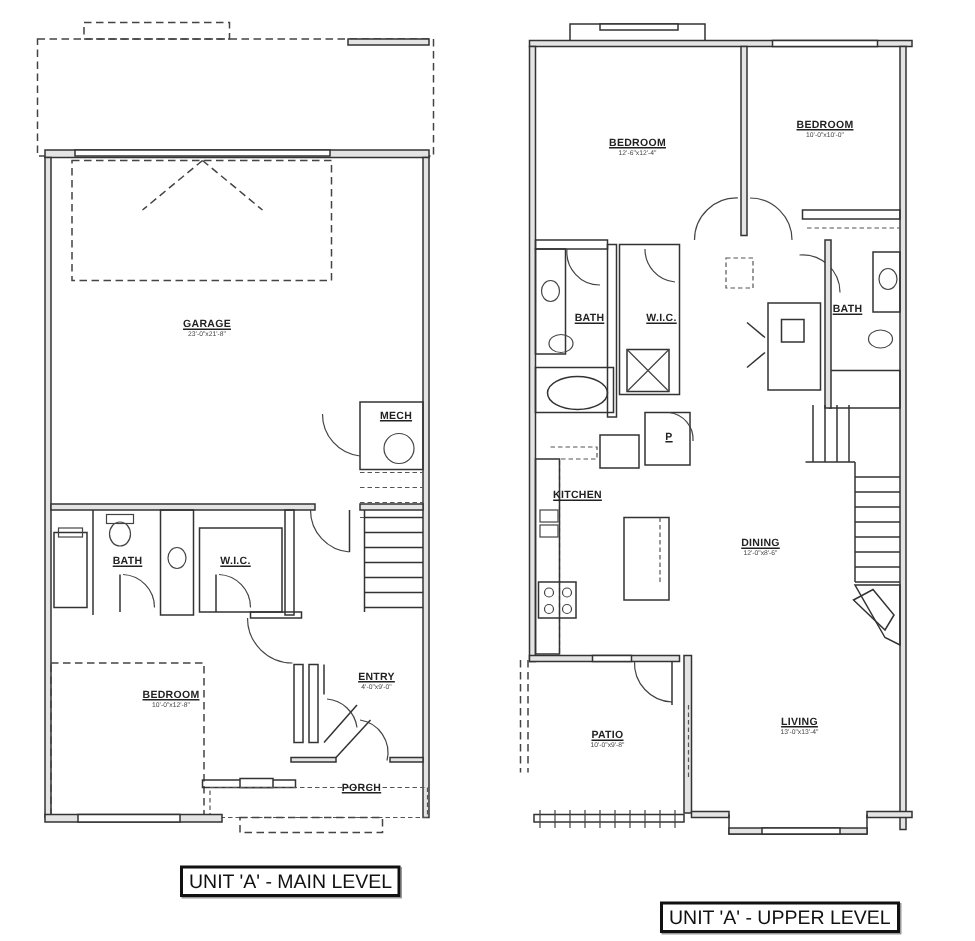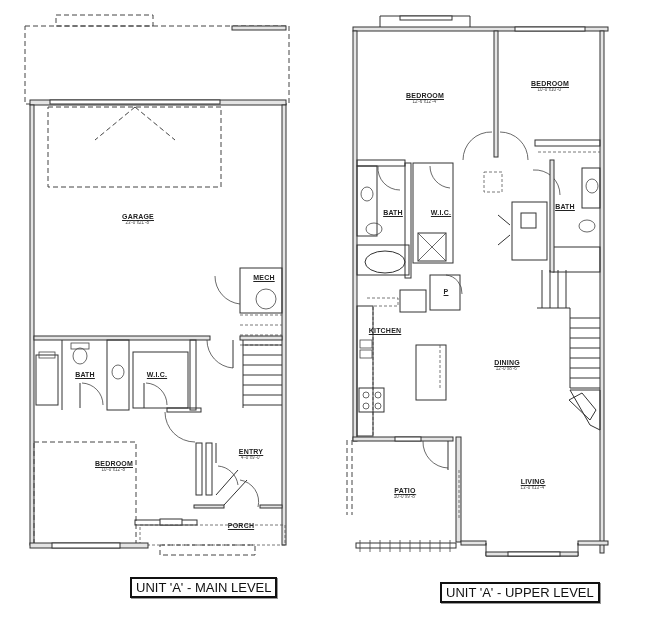--- a/index.html
+++ b/index.html
@@ -280,14 +280,14 @@
 </div>
 <div class="room-label" style="left:405px; top:487px;">
   <span class="room-name">PATIO</span>
   <span class="room-dim">10'-0"x9'-8"</span>
 </div>
 <div class="room-label" style="left:533px; top:478px;">
   <span class="room-name">LIVING</span>
   <span class="room-dim">13'-0"x13'-4"</span>
 </div>
 
-<div class="level-title" style="left:130px; top:577px;">UNIT 'A' - MAIN LEVEL</div>
-<div class="level-title" style="left:440px; top:582px;">UNIT 'A' - UPPER LEVEL</div>
+<div class="level-title" style="left:120px; top:577px;">UNIT 'A' - MAIN LEVEL</div>
+<div class="level-title" style="left:440px; top:601px;">UNIT 'A' - UPPER LEVEL</div>
 
 </body></html>

